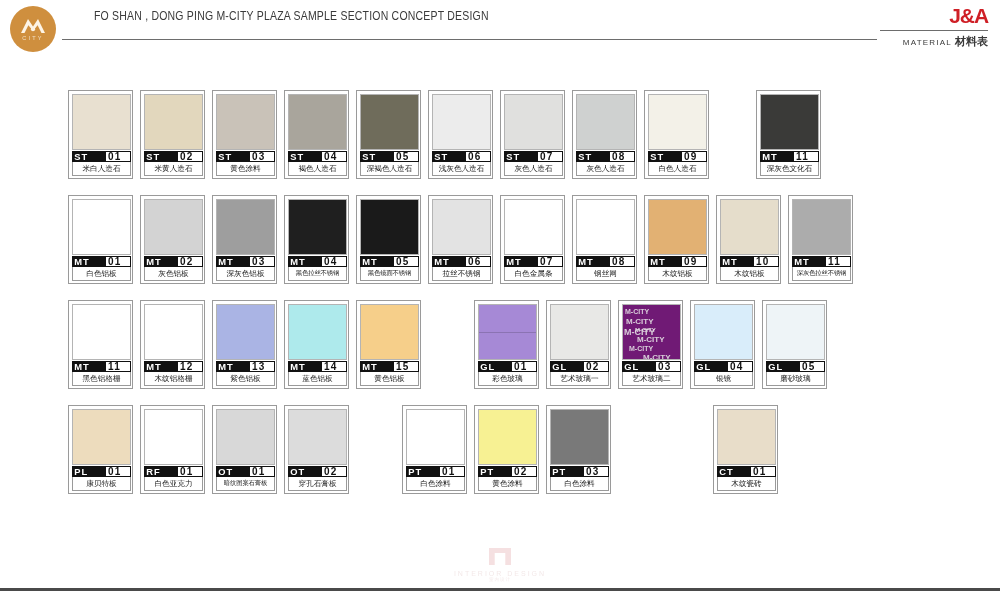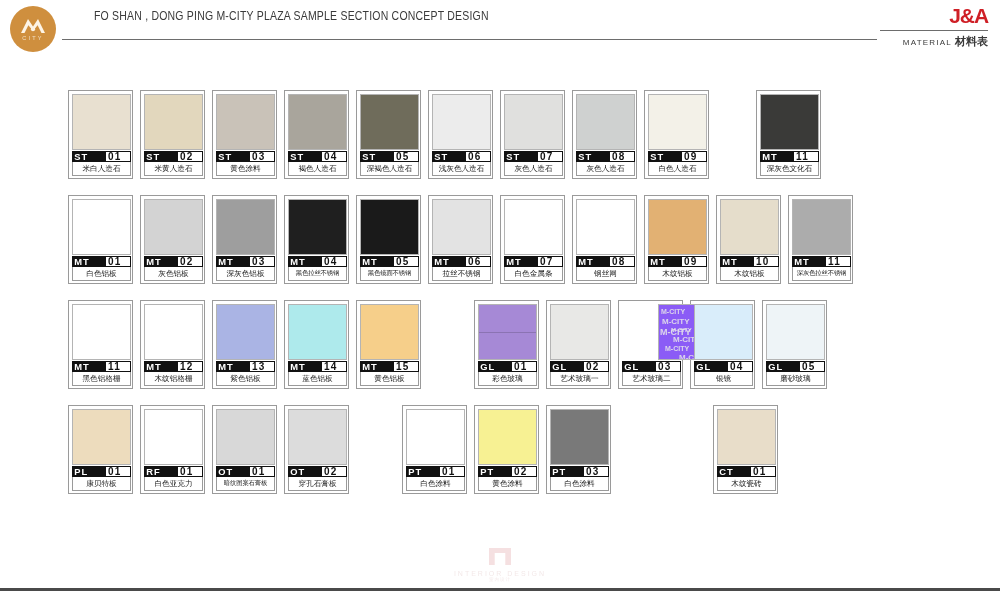--- a/index.html
+++ b/index.html
@@ -489,21 +489,21 @@
       </div>
       <div class="swatch">
         <div class="sw-img t-art-glass" style="background: rgb(232, 232, 230);"></div>
         <div class="sw-code">
           <span class="pfx">GL</span>
           <span class="num">02</span>
         </div>
         <div class="sw-name">艺术玻璃一</div>
       </div>
       <div class="swatch">
-        <div class="sw-img t-mcity" style="background: #8b5cf6; margin-left: 36px;">
+        <div class="sw-img t-mcity" style="background: #701a75;">
           <span class="tag" style="left: 2px; top: 3px; font-size: 7px;">M-CITY</span>
           <span class="tag" style="left: 3px; top: 12px; font-size: 8px;">M-CITY</span>
           <span class="tag" style="left: 1px; top: 22px; font-size: 9px;">M-CITY</span>
           <span class="tag" style="left: 14px; top: 30px; font-size: 8px;">M-CITY</span>
           <span class="tag" style="left: 6px; top: 40px; font-size: 7px;">M-CITY</span>
           <span class="tag" style="left: 20px; top: 48px; font-size: 8px;">M-CITY</span>
           <span class="tag" style="left: 12px; top: 22px; font-size: 6px;">M-CITY</span>
         </div>
         <div class="sw-code">
           <span class="pfx">GL</span>

